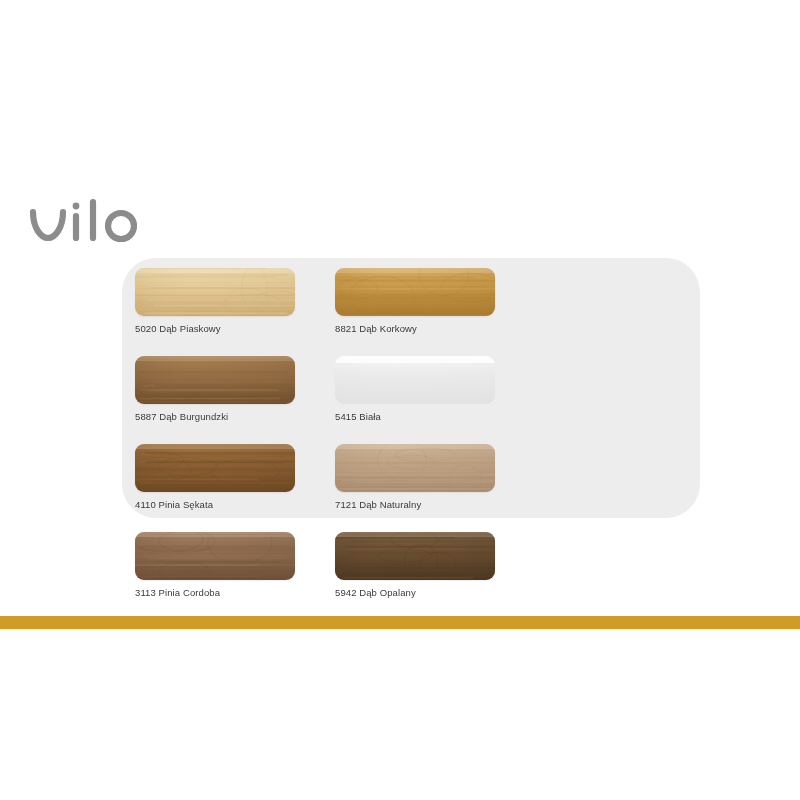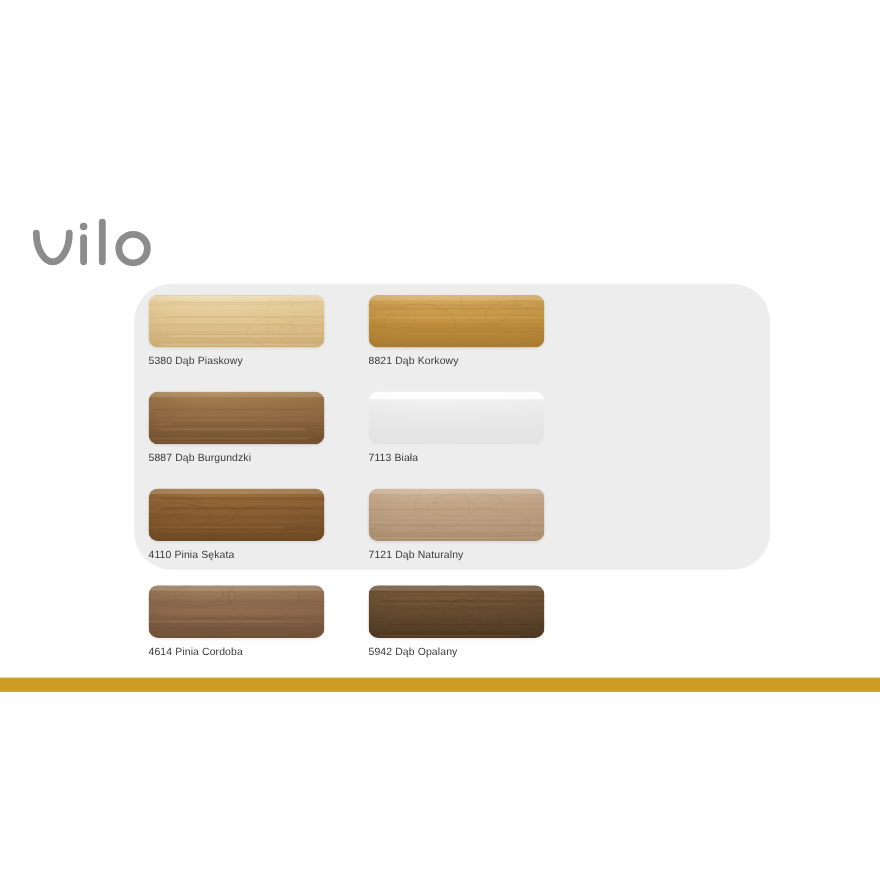--- a/index.html
+++ b/index.html
@@ -154,21 +154,21 @@
               <rect x="17.6" y="37.1" width="168.1" height="1.16" fill="#ecd9ad" opacity="0.15"></rect>
               <rect x="-3.5" y="32.5" width="139.0" height="1.09" fill="#caa96f" opacity="0.17"></rect>
     <ellipse cx="118.8" cy="36.5" rx="31.1" ry="10.3" fill="none" stroke="#caa96f" stroke-width="0.9" opacity="0.22"></ellipse>
               <ellipse cx="142.7" cy="35.0" rx="24.6" ry="12.1" fill="none" stroke="#caa96f" stroke-width="0.9" opacity="0.22"></ellipse>
               <ellipse cx="112.3" cy="33.8" rx="22.4" ry="13.3" fill="none" stroke="#caa96f" stroke-width="0.9" opacity="0.22"></ellipse>
               <ellipse cx="119.5" cy="20.0" rx="12.8" ry="21.6" fill="none" stroke="#caa96f" stroke-width="0.9" opacity="0.22"></ellipse>
     <rect x="0" y="0" width="160" height="48" fill="url(#g0h)"></rect>
     <rect x="0" y="0" width="160" height="5" fill="#ffffff" opacity="0.16"></rect>
   </svg></span>
         </div>
-        <div class="label">5380 Dąb Piaskowy</div>
+        <div class="label">5020 Dąb Piaskowy</div>
       </div>
       <div class="cell">
         <div class="swatch">
           <span class="grain">
   <svg width="160" height="48" viewBox="0 0 160 48" preserveAspectRatio="none">
     <defs>
       <linearGradient id="g1" x1="0" y1="0" x2="0" y2="1">
         <stop offset="0%" stop-color="#d7ae63"></stop>
         <stop offset="45%" stop-color="#c59544"></stop>
         <stop offset="100%" stop-color="#a87a2f"></stop>
@@ -281,21 +281,21 @@
         <stop offset="35%" stop-color="#eaeaea" stop-opacity="0"></stop>
         <stop offset="100%" stop-color="#e2e2e2" stop-opacity="0.22"></stop>
       </linearGradient>
     </defs>
     <rect x="0" y="0" width="160" height="48" fill="url(#g3)"></rect>
 
     <rect x="0" y="0" width="160" height="48" fill="url(#g3h)"></rect>
     <rect x="0" y="0" width="160" height="7" fill="#ffffff" opacity="0.85"></rect>
   </svg></span>
         </div>
-        <div class="label">7113 Biała</div>
+        <div class="label">5415 Biała</div>
       </div>
       <div class="cell">
         <div class="swatch">
           <span class="grain">
   <svg width="160" height="48" viewBox="0 0 160 48" preserveAspectRatio="none">
     <defs>
       <linearGradient id="g4" x1="0" y1="0" x2="0" y2="1">
         <stop offset="0%" stop-color="#a2743f"></stop>
         <stop offset="45%" stop-color="#8a5f34"></stop>
         <stop offset="100%" stop-color="#6b4722"></stop>
@@ -440,21 +440,21 @@
               <rect x="-3.7" y="24.4" width="180.1" height="1.96" fill="#a27e5e" opacity="0.20"></rect>
               <rect x="-0.4" y="32.3" width="123.7" height="1.71" fill="#a27e5e" opacity="0.27"></rect>
     <ellipse cx="33.2" cy="7.7" rx="34.9" ry="12.4" fill="none" stroke="#6d4f37" stroke-width="0.9" opacity="0.22"></ellipse>
               <ellipse cx="50.1" cy="40.8" rx="26.3" ry="11.1" fill="none" stroke="#6d4f37" stroke-width="0.9" opacity="0.22"></ellipse>
               <ellipse cx="51.6" cy="9.2" rx="28.0" ry="10.6" fill="none" stroke="#6d4f37" stroke-width="0.9" opacity="0.22"></ellipse>
               <ellipse cx="104.8" cy="10.8" rx="32.1" ry="20.6" fill="none" stroke="#6d4f37" stroke-width="0.9" opacity="0.22"></ellipse>
     <rect x="0" y="0" width="160" height="48" fill="url(#g6h)"></rect>
     <rect x="0" y="0" width="160" height="5" fill="#ffffff" opacity="0.16"></rect>
   </svg></span>
         </div>
-        <div class="label">4614 Pinia Cordoba</div>
+        <div class="label">3113 Pinia Cordoba</div>
       </div>
       <div class="cell">
         <div class="swatch">
           <span class="grain">
   <svg width="160" height="48" viewBox="0 0 160 48" preserveAspectRatio="none">
     <defs>
       <linearGradient id="g7" x1="0" y1="0" x2="0" y2="1">
         <stop offset="0%" stop-color="#7d5f3e"></stop>
         <stop offset="45%" stop-color="#6a4f32"></stop>
         <stop offset="100%" stop-color="#4b3621"></stop>

